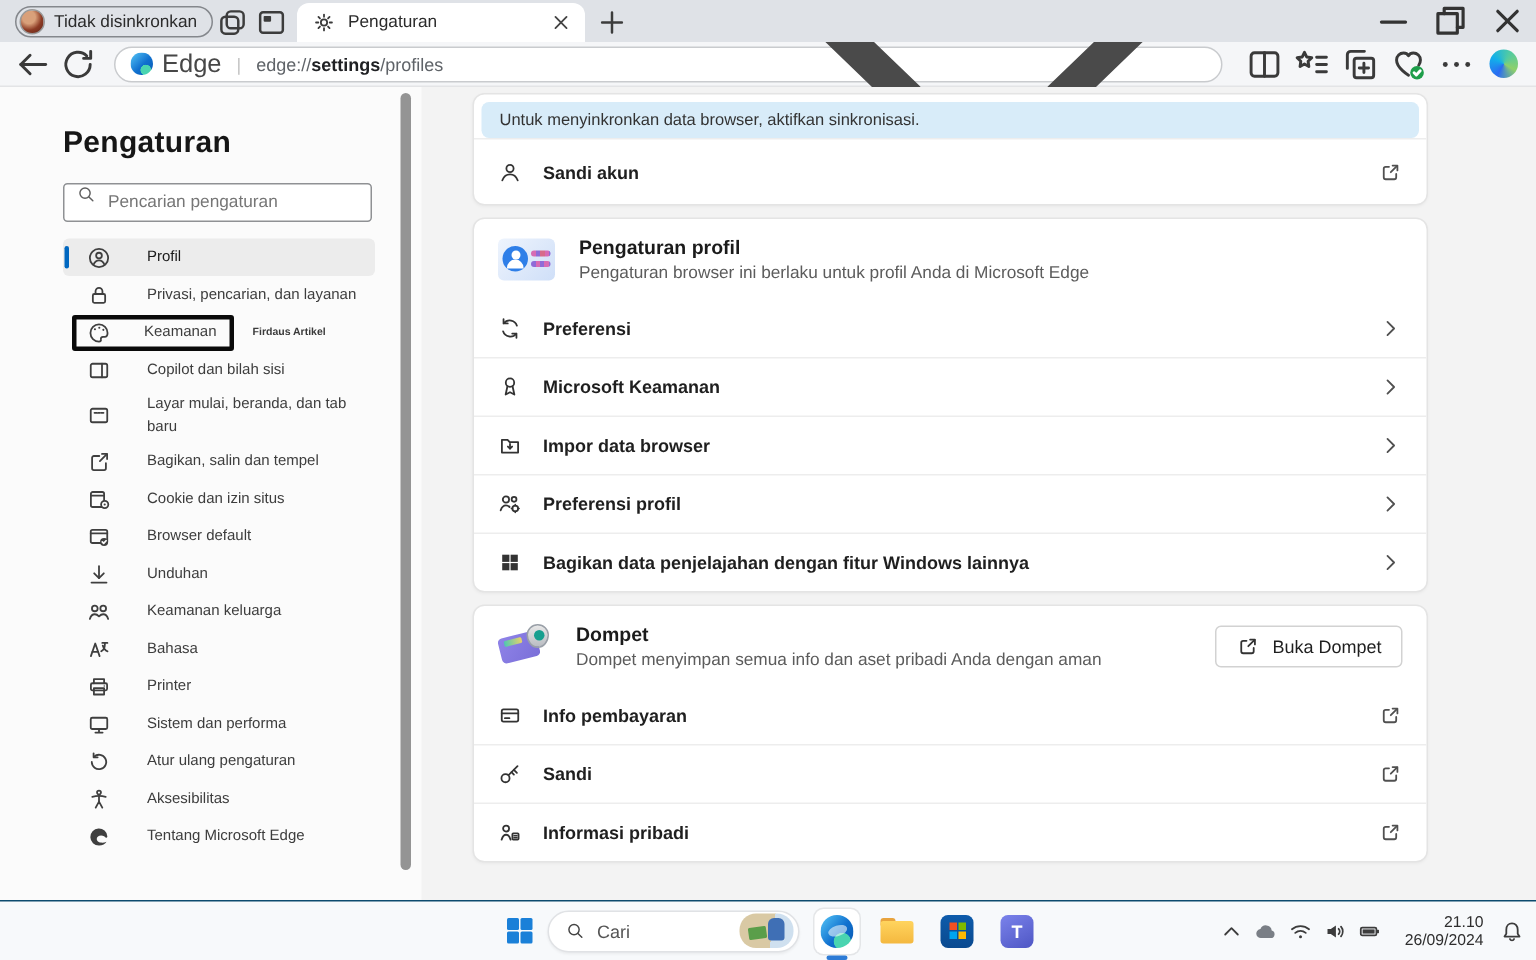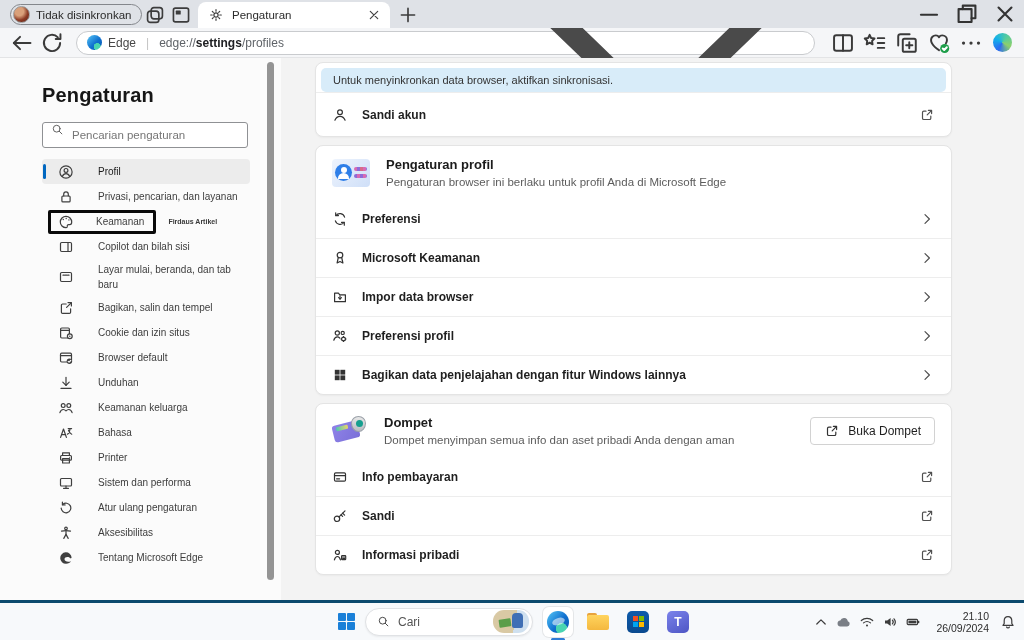--- a/index.html
+++ b/index.html
@@ -18,21 +18,21 @@
   .tab-close { width:16px; height:16px; display:flex; align-items:center; justify-content:center; color:#444; cursor:pointer; }
   .new-tab { position:absolute; left:396px; top:4px; width:24px; height:22px; display:flex; align-items:center; justify-content:center; color:#3c3c3c; cursor:pointer; }
   .win-controls { position:absolute; right:0; top:0; height:28px; display:flex; }
   .win-btn { width:38px; height:28px; display:flex; align-items:center; justify-content:center; color:#333; cursor:pointer; }
 
   
   .toolbar { height:30px; background:#f5f6f8; display:flex; align-items:center; padding:0 8px; gap:2px; flex:0 0 auto; border-bottom:1px solid #e3e4e6; }
   .nav-btn { width:28px; height:26px; display:flex; align-items:center; justify-content:center; color:#3a3a3a; cursor:pointer; }
   .omnibox { flex:1; height:24px; margin:0 10px 0 8px; background:#fff; border:1px solid #c9cbce; border-radius:12px; display:flex; align-items:center; padding:0 8px 0 10px; gap:6px; }
   .edge-ball { width:15px; height:15px; border-radius:50%; background:radial-gradient(circle at 68% 78%, #49d4b0 0 22%, transparent 24%), linear-gradient(135deg,#56c7f7 0%, #1070cf 55%, #0a5ab0 100%); flex:0 0 auto; }
-  .omni-product { color:#474747; font-size:12px; }
+  .omni-product { color:#474747; font-size:17px; }
   .omni-sep { color:#c3c3c3; margin:0 4px; }
   .omni-url { color:#5f6368; font-size:12px; }
   .omni-url b { color:#202124; font-weight:700; }
   .omni-star { margin-left:auto; color:#4a4a4a; display:flex; align-items:center; cursor:pointer; }
   .toolbar-right { display:flex; align-items:center; }
   .toolbar-right .nav-btn { width:32px; }
   .copilot-ball { width:19px; height:19px; border-radius:50%; background:conic-gradient(from 210deg, #2a6bf2, #12b0ea, #52cba2, #8ed06b, #2a6bf2); margin:0 4px 0 6px; cursor:pointer; }
 
   
   .content { flex:1 1 auto; display:flex; background:#f3f3f3; overflow:hidden; }
@@ -77,21 +77,21 @@
   .pc-img .dots1 { top:8px; } .pc-img .dots2 { top:15px; background:repeating-linear-gradient(90deg,#8f6bd7 0 3px,#d76bb4 3px 6px); }
 
   
   .w-img { width:36px; height:30px; position:relative; flex:0 0 auto; }
   .w-img .wcard { position:absolute; left:1px; top:7px; width:26px; height:17px; border-radius:3px; background:linear-gradient(135deg,#8f83e8,#7a6fd8); transform:rotate(-14deg); }
   .w-img .wstripe { position:absolute; left:4px; top:10px; width:12px; height:4px; border-radius:1px; background:linear-gradient(90deg,#4fc7b0,#e8d26b); transform:rotate(-14deg); }
   .w-img .wshield { position:absolute; right:2px; top:0; width:15px; height:16px; border-radius:50% 50% 50% 50%/45% 45% 55% 55%; background:linear-gradient(180deg,#e8e8e8,#b9bcc2); border:1px solid #9aa0a8; }
   .w-img .wshield::before { content:""; position:absolute; left:3.5px; top:3px; width:7px; height:7px; border-radius:50%; background:#169f8f; }
 
   
-  .taskbar { height:40px; background:#f7f9fb; border-top:3px solid #0c4a6e; display:flex; align-items:center; position:relative; flex:0 0 auto; }
+  .taskbar { height:40px; background:#f7f9fb; border-top:1px solid #0c4a6e; display:flex; align-items:center; position:relative; flex:0 0 auto; }
   .tb-center { position:absolute; left:338px; display:flex; align-items:center; gap:10px; }
   .start-icon { width:17px; height:17px; display:grid; grid-template-columns:8px 8px; grid-template-rows:8px 8px; gap:1px; cursor:pointer; }
   .start-icon span { background:#1a80d8; border-radius:1px; }
   .tb-search { width:168px; height:28px; background:#fff; border:1px solid #e0e2e5; border-radius:14px; display:flex; align-items:center; gap:8px; padding:0 3px 0 11px; color:#444; cursor:pointer; box-shadow:0 1px 2px rgba(0,0,0,.06); }
   .tb-search .q { font-size:12px; color:#555; flex:1; }
   .search-img { width:36px; height:23px; border-radius:11px 11px 11px 11px; background:linear-gradient(100deg,#d9c9a4 0 60%, #cfe0ef 60%); position:relative; overflow:hidden; }
   .search-img::before { content:""; position:absolute; left:6px; top:9px; width:12px; height:8px; background:#5a9e4a; border-radius:1px; transform:rotate(-8deg); }
   .search-img::after { content:""; position:absolute; right:6px; top:3px; width:11px; height:15px; background:#3f6fb5; border-radius:4px 4px 2px 2px; }
   .task-icon { width:30px; height:30px; border-radius:6px; display:flex; align-items:center; justify-content:center; cursor:pointer; position:relative; }
   .task-icon.active { background:#fff; box-shadow:0 0 0 1px #e4e6e8; }

